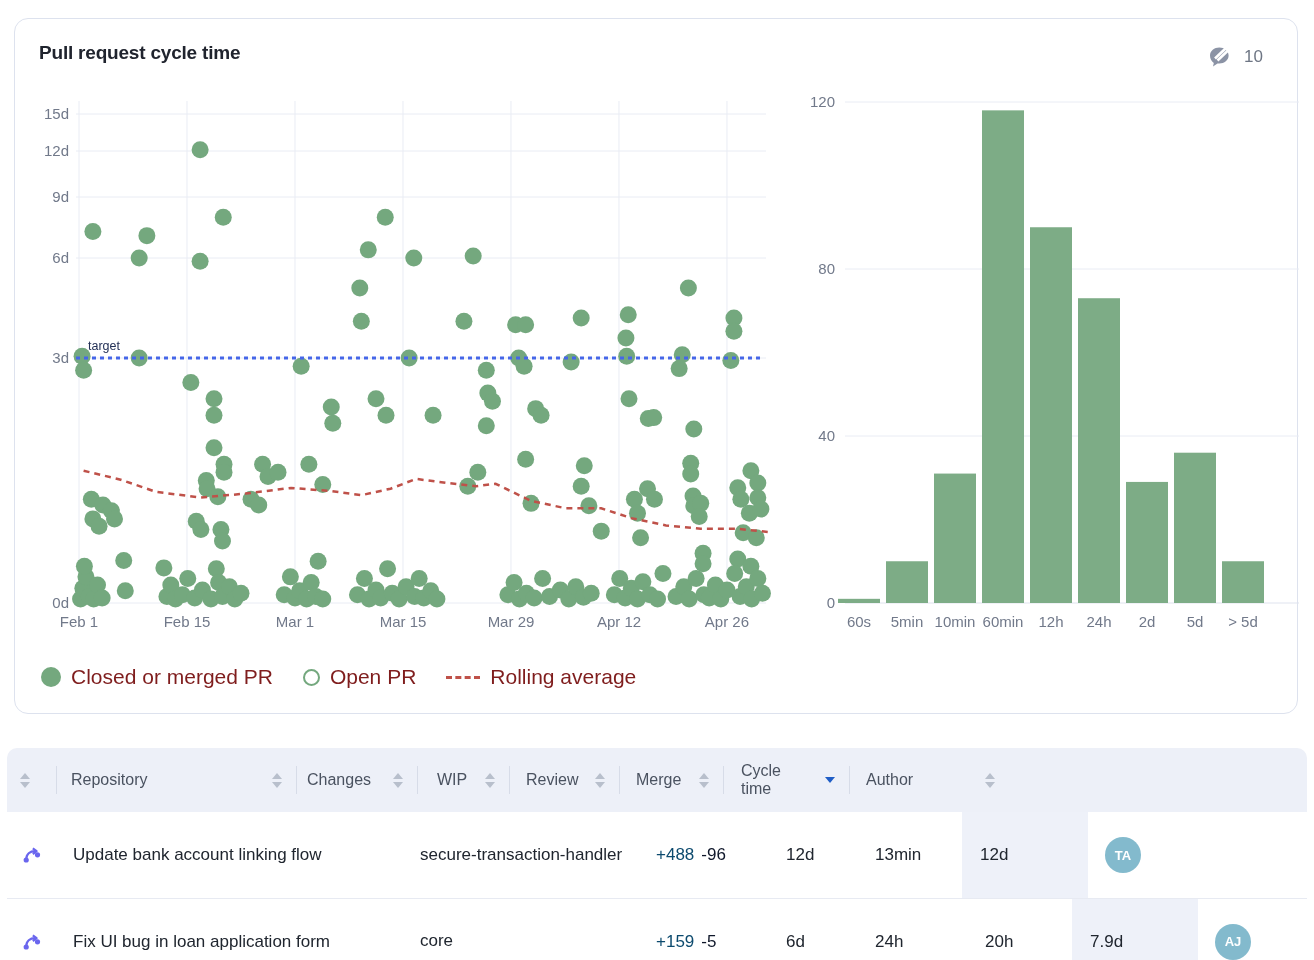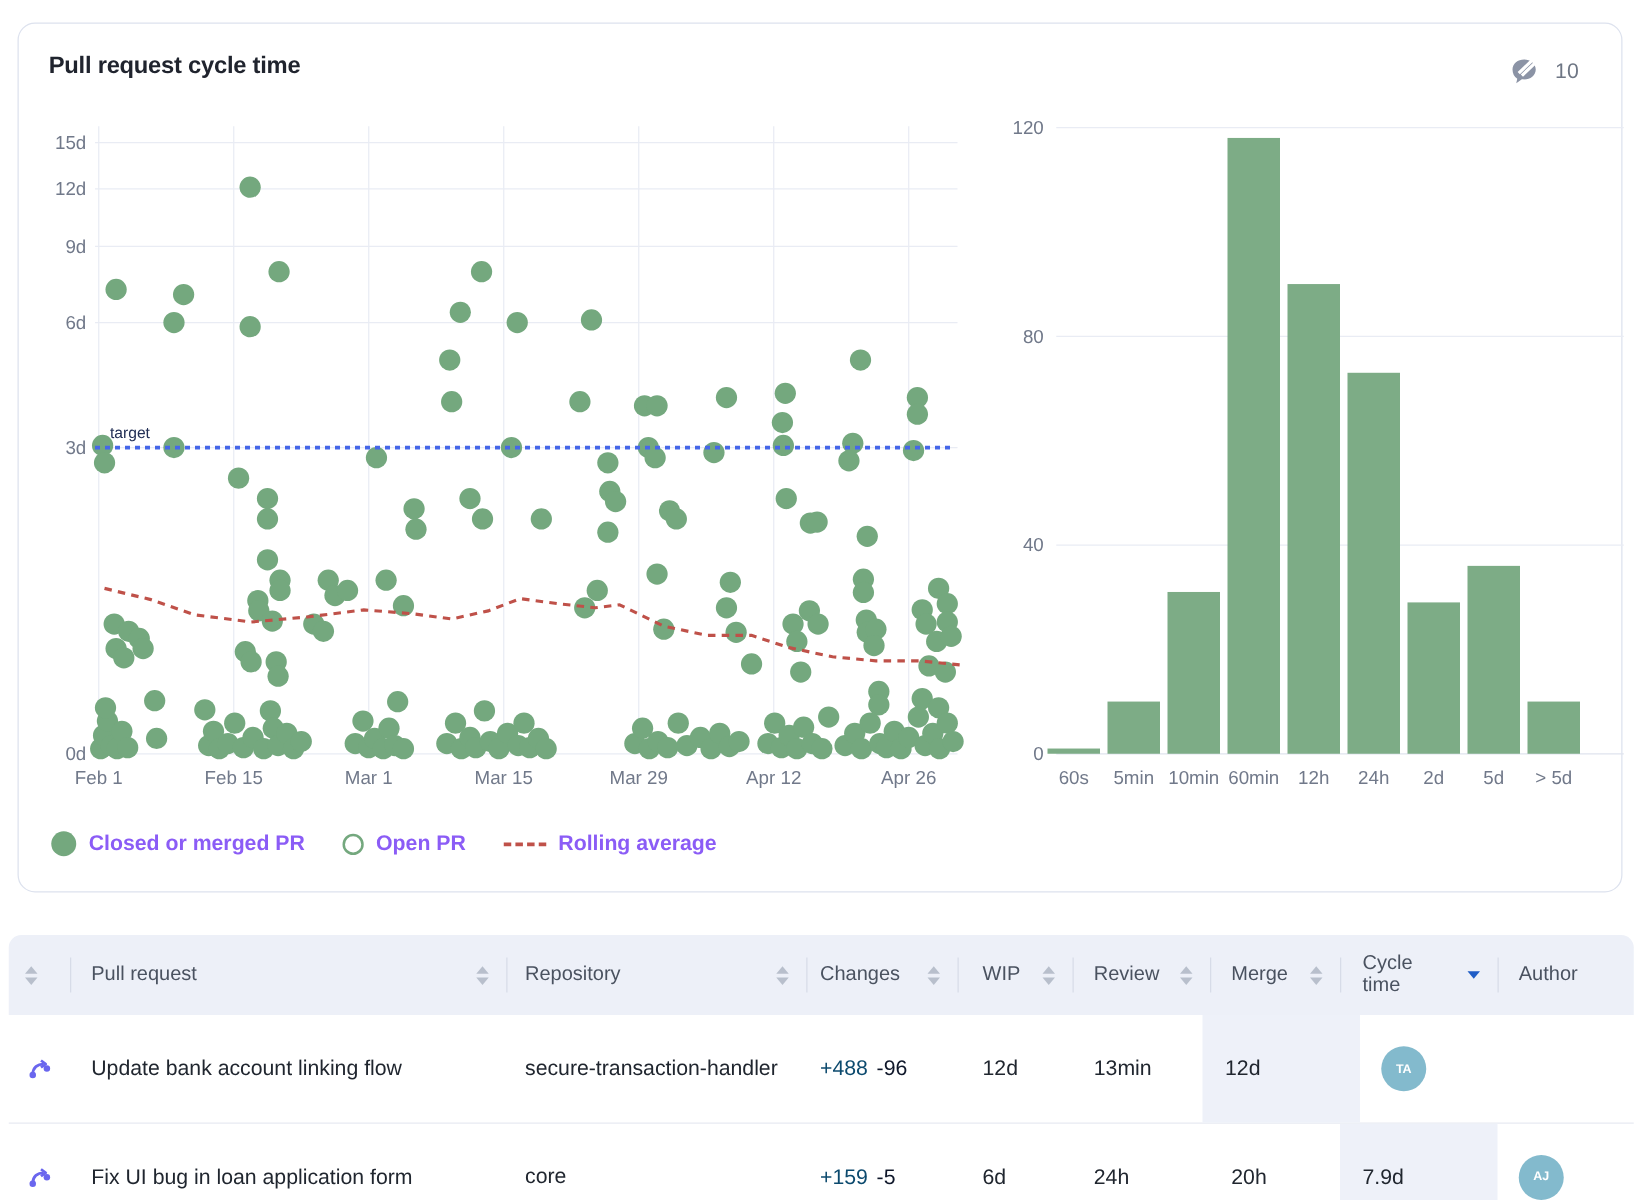--- a/index.html
+++ b/index.html
@@ -15,21 +15,21 @@
   .comments { position:absolute; right:34px; top:26px; display:flex; align-items:center; gap:12px;
     cursor:pointer; }
   .comments .count { font-size:17px; color:#6e7684; }
 
   .scatter-wrap { position:absolute; left:16px; top:72px; }
   .hist-wrap    { position:absolute; left:786px; top:72px; }
 
   
   .legend { position:absolute; left:26px; top:646px; display:flex; align-items:center; gap:30px; }
   .legend-item { display:flex; align-items:center; gap:10px; cursor:pointer; }
-  .legend-label { font-size:17px; font-weight:700; color:#8b5cf6; }
+  .legend-label { font-size:21px; font-weight:400; color:#7f1d1d; }
   .marker-filled { width:20px; height:20px; border-radius:50%; background:#74a87e; }
   .marker-open { width:17px; height:17px; border-radius:50%; background:#fff; border:2.5px solid #74a87e; }
   .marker-dash { width:34px; height:0; border-top:3px dashed #bf5149; }
 
   
   .table { position:absolute; left:7px; top:748px; width:1300px; }
   .thead { display:flex; height:64px; background:#edf0f8; border-radius:10px 10px 0 0;
     align-items:center; }
   .th { position:relative; height:100%; display:flex; align-items:center; color:#4a5260;
     font-size:16px; }
@@ -56,21 +56,21 @@
   .th.c7 .lbl { max-width:52px; }
 
   .trow { display:flex; height:86px; align-items:stretch; background:#fff; cursor:pointer; }
   .trow + .trow { border-top:1px solid #e7eaf2; }
   .td { display:flex; align-items:center; color:#20262f; font-size:17px; }
   .td.c2 { line-height:1.55; }
   .td.c7 { background:#eef1f9; }
   .additions { color:#0c4a6e; margin-right:7px; }
   .deletions { color:#0f172a; }
   .avatar { width:36px; height:36px; border-radius:50%; background:#83bacd; color:#fff;
-    font-size:10px; font-weight:700; display:flex; align-items:center; justify-content:center; }
+    font-size:13px; font-weight:700; display:flex; align-items:center; justify-content:center; }
   .repo-text { word-break:break-word; padding-right:14px; }
 </style>
 </head>
 <body>
 
 <div class="page">
 
   <div class="chart-card">
     <div class="card-title">Pull request cycle time</div>
 
@@ -354,28 +354,20 @@
   </div>
 
   <div class="table">
     <div class="thead">
       <div class="th c0">
         <span class="sorticon">
             <span class="tri-up"></span>
             <span class="tri-dn"></span>
           </span>
       </div>
-      <div class="th c1 divider">
-        <span class="lbl">Pull request</span>
-          <span class="spacer"></span>
-        <span class="sorticon">
-            <span class="tri-up"></span>
-            <span class="tri-dn"></span>
-          </span>
-      </div>
       <div class="th c2 divider">
         <span class="lbl">Repository</span>
           <span class="spacer"></span>
         <span class="sorticon">
             <span class="tri-up"></span>
             <span class="tri-dn"></span>
           </span>
       </div>
       <div class="th c3 divider">
         <span class="lbl">Changes</span>

